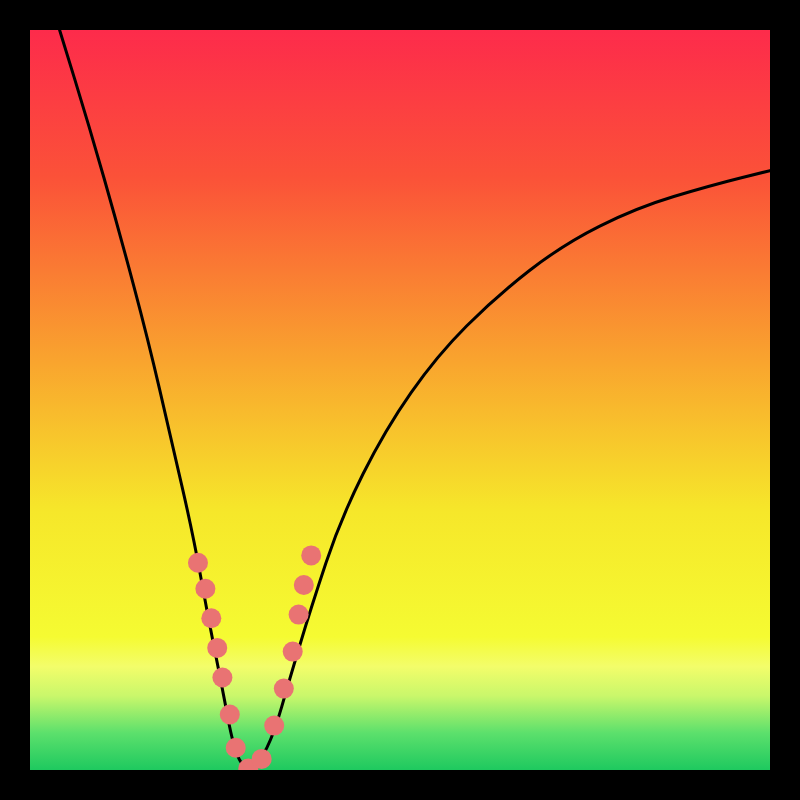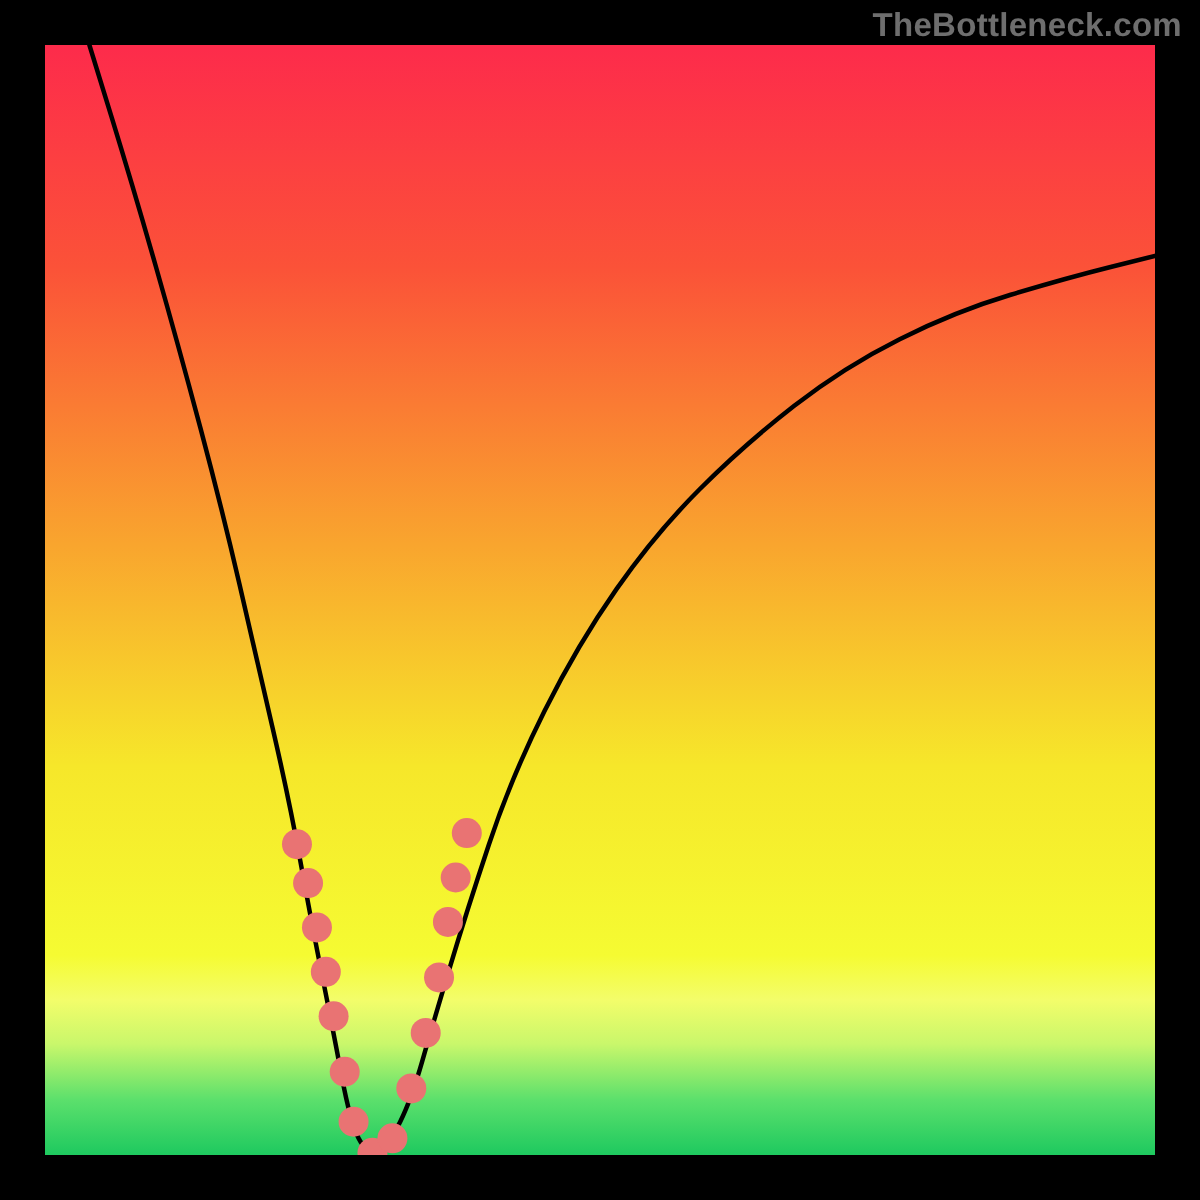--- a/index.html
+++ b/index.html
@@ -90,14 +90,13 @@
           <circle cx="253.82" cy="658.6" r="10" fill="#e97373" class="marker"></circle>
           <circle cx="262.7" cy="621.6" r="10" fill="#e97373" class="marker"></circle>
           <circle cx="268.62" cy="584.6" r="10" fill="#e97373" class="marker"></circle>
           <circle cx="273.8" cy="555" r="10" fill="#e97373" class="marker"></circle>
           <circle cx="281.2" cy="525.4" r="10" fill="#e97373" class="marker"></circle>
         </g>
     </svg>
 
   </div>
 
-  <div class="watermark">TheBottleneck.com</div>
 </div>
 
 </body></html>

